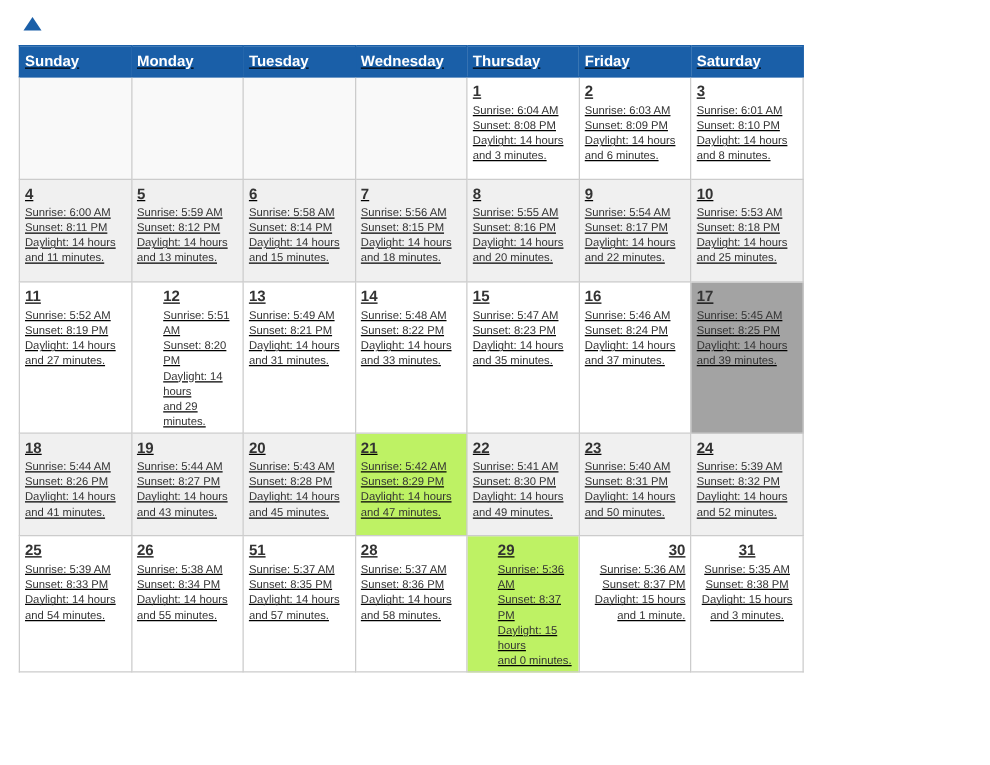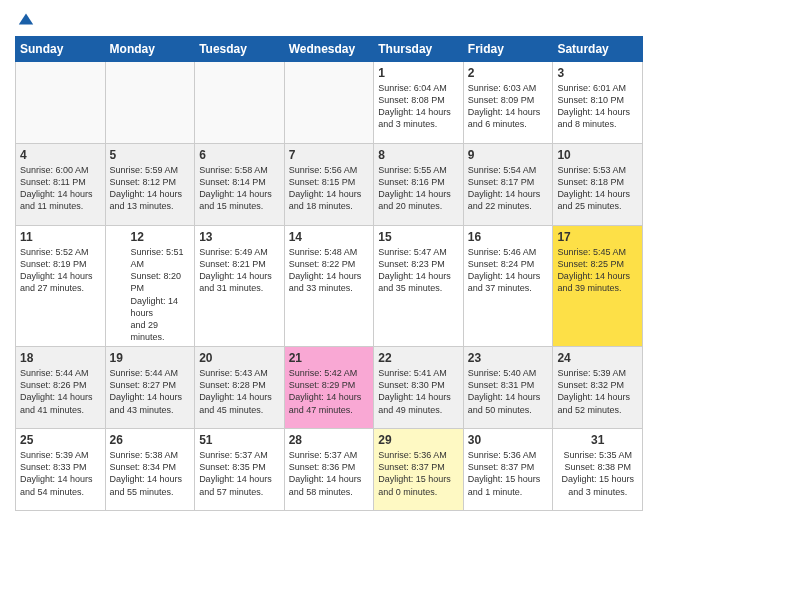--- a/index.html
+++ b/index.html
@@ -6,20 +6,21 @@
     body {
       font-family: Arial, sans-serif;
       background: #fff;
       width: 792px;
       height: 612px;
       overflow: hidden;
     }
     .container {
       width: 658px;
       padding: 10px 15px;
+      text-decoration: underline;
     }
     .header {
       display: flex;
       justify-content: space-between;
       align-items: flex-start;
       margin-bottom: 8px;
     }
     .logo {
       display: flex;
       align-items: center;
@@ -234,21 +235,21 @@
             <div class="cell-text">Daylight: 14 hours</div>
             <div class="cell-text">and 35 minutes.</div>
           </td>
           <td style="background: rgb(255, 255, 255);">
             <span class="day-num">16</span>
             <div class="cell-text">Sunrise: 5:46 AM</div>
             <div class="cell-text">Sunset: 8:24 PM</div>
             <div class="cell-text">Daylight: 14 hours</div>
             <div class="cell-text">and 37 minutes.</div>
           </td>
-          <td style="background: #fde047;">
+          <td style="background: #a3a3a3;">
             <span class="day-num">17</span>
             <div class="cell-text">Sunrise: 5:45 AM</div>
             <div class="cell-text">Sunset: 8:25 PM</div>
             <div class="cell-text">Daylight: 14 hours</div>
             <div class="cell-text">and 39 minutes.</div>
           </td>
         </tr>
         <tr>
           <td style="background: rgb(240, 240, 240);">
             <span class="day-num">18</span>
@@ -264,21 +265,21 @@
             <div class="cell-text">Daylight: 14 hours</div>
             <div class="cell-text">and 43 minutes.</div>
           </td>
           <td style="background: rgb(240, 240, 240); margin-top: 18px;">
             <span class="day-num">20</span>
             <div class="cell-text">Sunrise: 5:43 AM</div>
             <div class="cell-text">Sunset: 8:28 PM</div>
             <div class="cell-text">Daylight: 14 hours</div>
             <div class="cell-text">and 45 minutes.</div>
           </td>
-          <td style="background: #f9a8d4;">
+          <td style="background: #bef264;">
             <span class="day-num">21</span>
             <div class="cell-text">Sunrise: 5:42 AM</div>
             <div class="cell-text">Sunset: 8:29 PM</div>
             <div class="cell-text">Daylight: 14 hours</div>
             <div class="cell-text">and 47 minutes.</div>
           </td>
           <td style="background: rgb(240, 240, 240);">
             <span class="day-num">22</span>
             <div class="cell-text">Sunrise: 5:41 AM</div>
             <div class="cell-text">Sunset: 8:30 PM</div>
@@ -322,28 +323,28 @@
             <div class="cell-text">Daylight: 14 hours</div>
             <div class="cell-text">and 57 minutes.</div>
           </td>
           <td style="background: rgb(255, 255, 255);">
             <span class="day-num">28</span>
             <div class="cell-text">Sunrise: 5:37 AM</div>
             <div class="cell-text">Sunset: 8:36 PM</div>
             <div class="cell-text">Daylight: 14 hours</div>
             <div class="cell-text">and 58 minutes.</div>
           </td>
-          <td style="background: #fef9c3;">
+          <td style="background: #bef264; padding-left: 24px;">
             <span class="day-num">29</span>
             <div class="cell-text">Sunrise: 5:36 AM</div>
             <div class="cell-text">Sunset: 8:37 PM</div>
             <div class="cell-text">Daylight: 15 hours</div>
             <div class="cell-text">and 0 minutes.</div>
           </td>
-          <td style="background: rgb(255, 255, 255);">
+          <td style="background: rgb(255, 255, 255); text-align: right;">
             <span class="day-num">30</span>
             <div class="cell-text">Sunrise: 5:36 AM</div>
             <div class="cell-text">Sunset: 8:37 PM</div>
             <div class="cell-text">Daylight: 15 hours</div>
             <div class="cell-text">and 1 minute.</div>
           </td>
           <td style="background: rgb(255, 255, 255); text-align: center;">
             <span class="day-num">31</span>
             <div class="cell-text">Sunrise: 5:35 AM</div>
             <div class="cell-text">Sunset: 8:38 PM</div>

